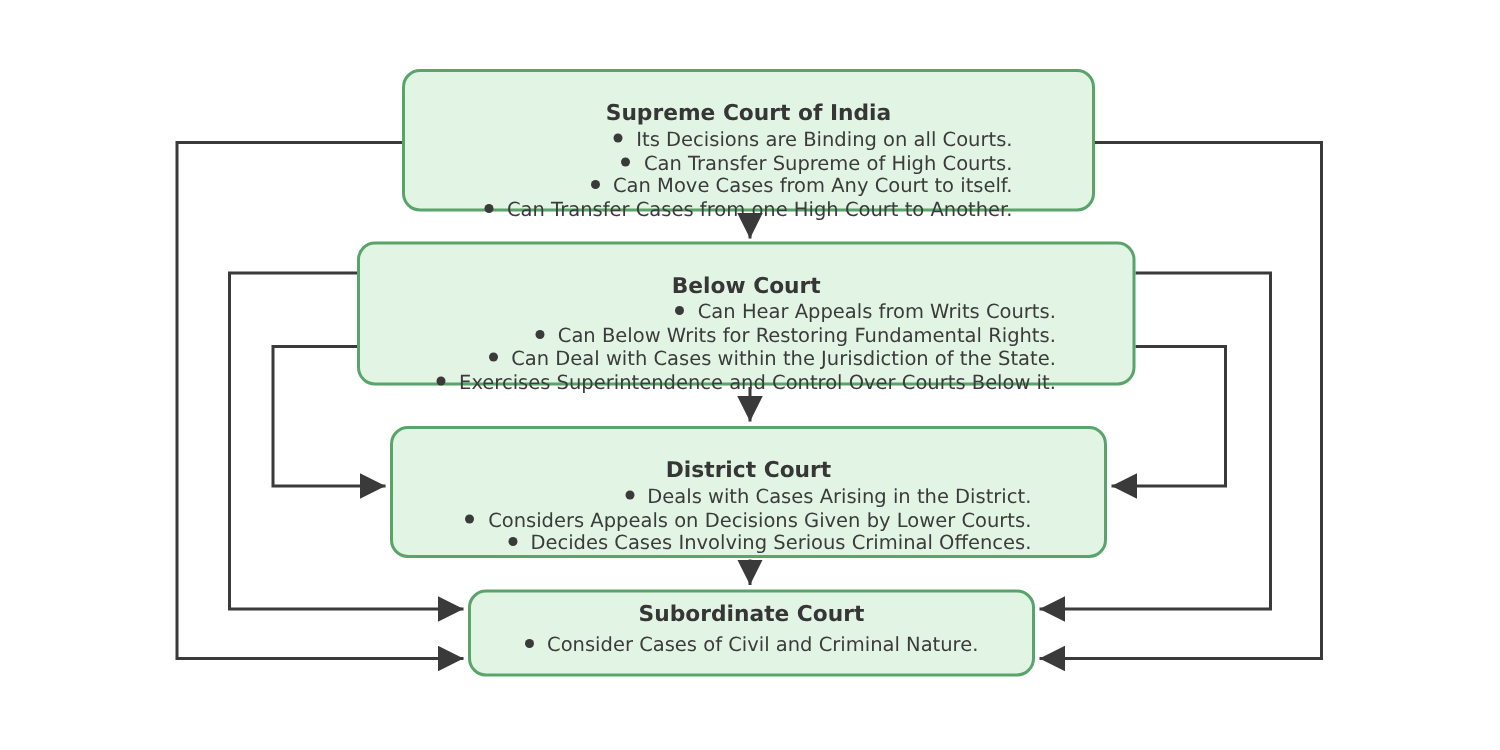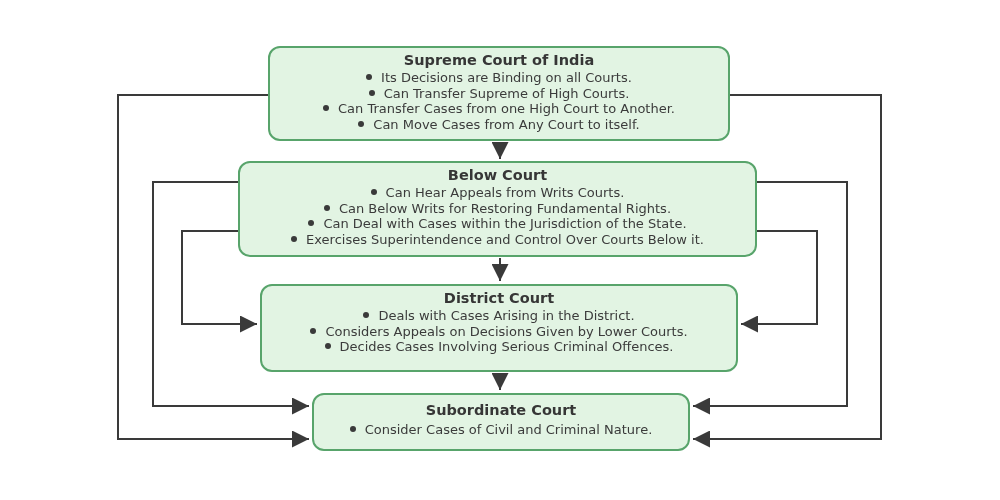--- a/index.html
+++ b/index.html
@@ -7,32 +7,32 @@
   .stage{position:relative;width:1000px;height:500px;background:#ffffff;overflow:hidden;}
   .wires{position:absolute;left:0;top:0;width:1000px;height:500px;pointer-events:none;}
   .node{
     position:absolute;
     box-sizing:border-box;
     background:#e2f4e3;
     border:2px solid #58a46b;
     border-radius:12px;
     color:#3b3b3b;
     text-align:center;
-    padding-top:4px;
+    padding-top:20px;
     z-index:2;
   }
   .node-title{
     font-weight:bold;
     font-size:14.5px;
     line-height:17px;
     color:#363636;
   }
   .node ul{
     display:inline-block;
-    text-align:center;
+    text-align:right;
     margin:1px 0 0 0;
     padding:0 6px;
     list-style:none;
   }
   .node li{
     font-size:13px;
     line-height:15.6px;
     white-space:nowrap;
   }
   .node li::before{
@@ -73,22 +73,22 @@
       <path d="M757,182 L847,182 L847,406 L693,406" marker-end="url(#arrow)"></path>
       <path d="M757,231 L817,231 L817,324 L741,324" marker-end="url(#arrow)"></path>
     </g>
   </svg>
 
   <div class="node" id="node-supreme-court">
     <div class="node-title">Supreme Court of India</div>
     <ul>
       <li>Its Decisions are Binding on all Courts.</li>
       <li>Can Transfer Supreme of High Courts.</li>
+      <li>Can Move Cases from Any Court to itself.</li>
       <li>Can Transfer Cases from one High Court to Another.</li>
-      <li>Can Move Cases from Any Court to itself.</li>
     </ul>
   </div>
 
   <div class="node" id="node-high-court">
     <div class="node-title">Below Court</div>
     <ul>
       <li>Can Hear Appeals from Writs Courts.</li>
       <li>Can Below Writs for Restoring Fundamental Rights.</li>
       <li>Can Deal with Cases within the Jurisdiction of the State.</li>
       <li>Exercises Superintendence and Control Over Courts Below it.</li>

